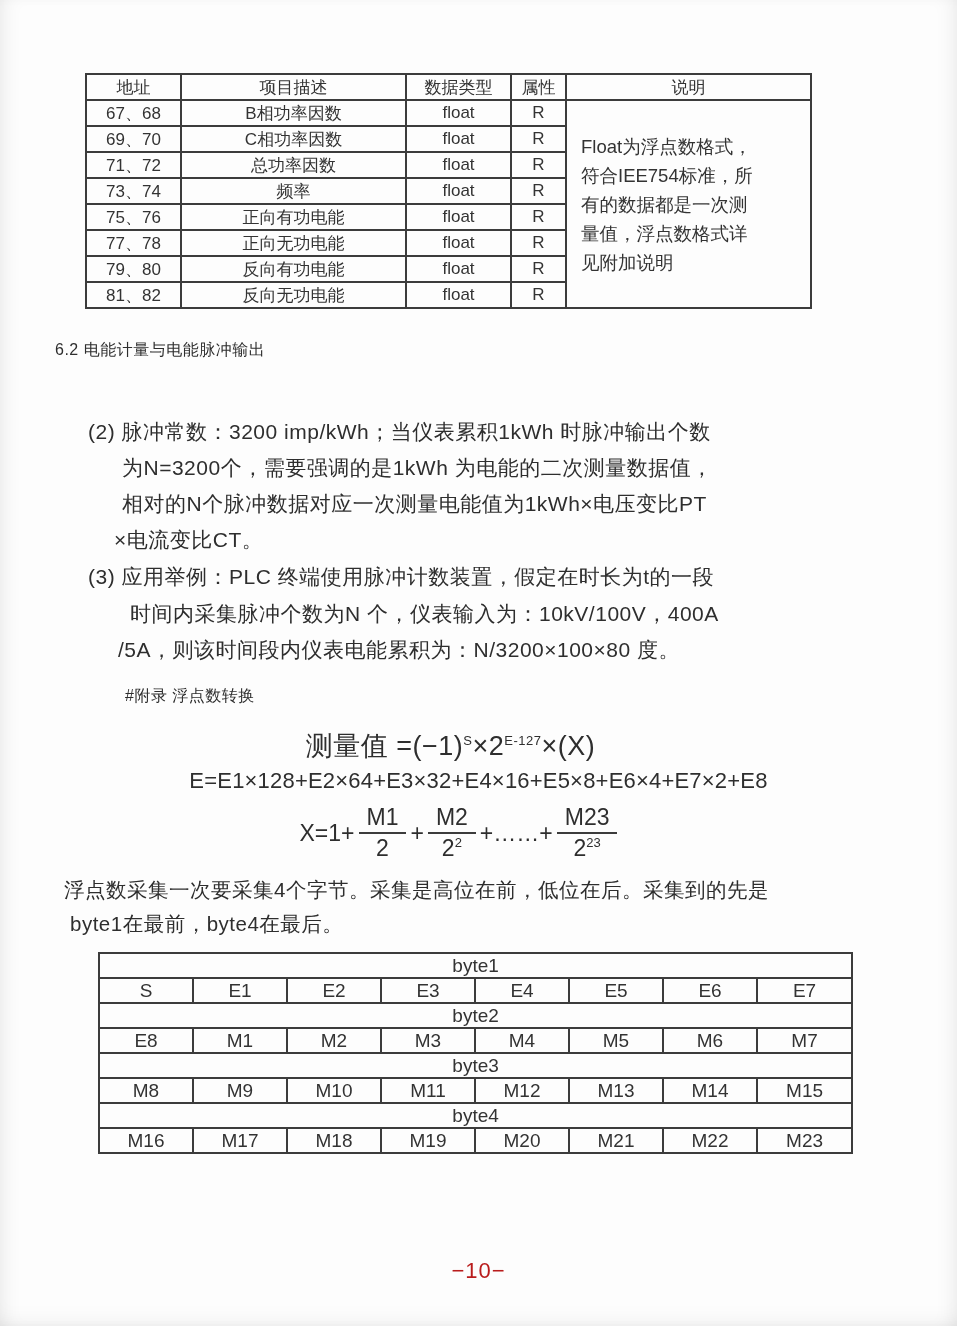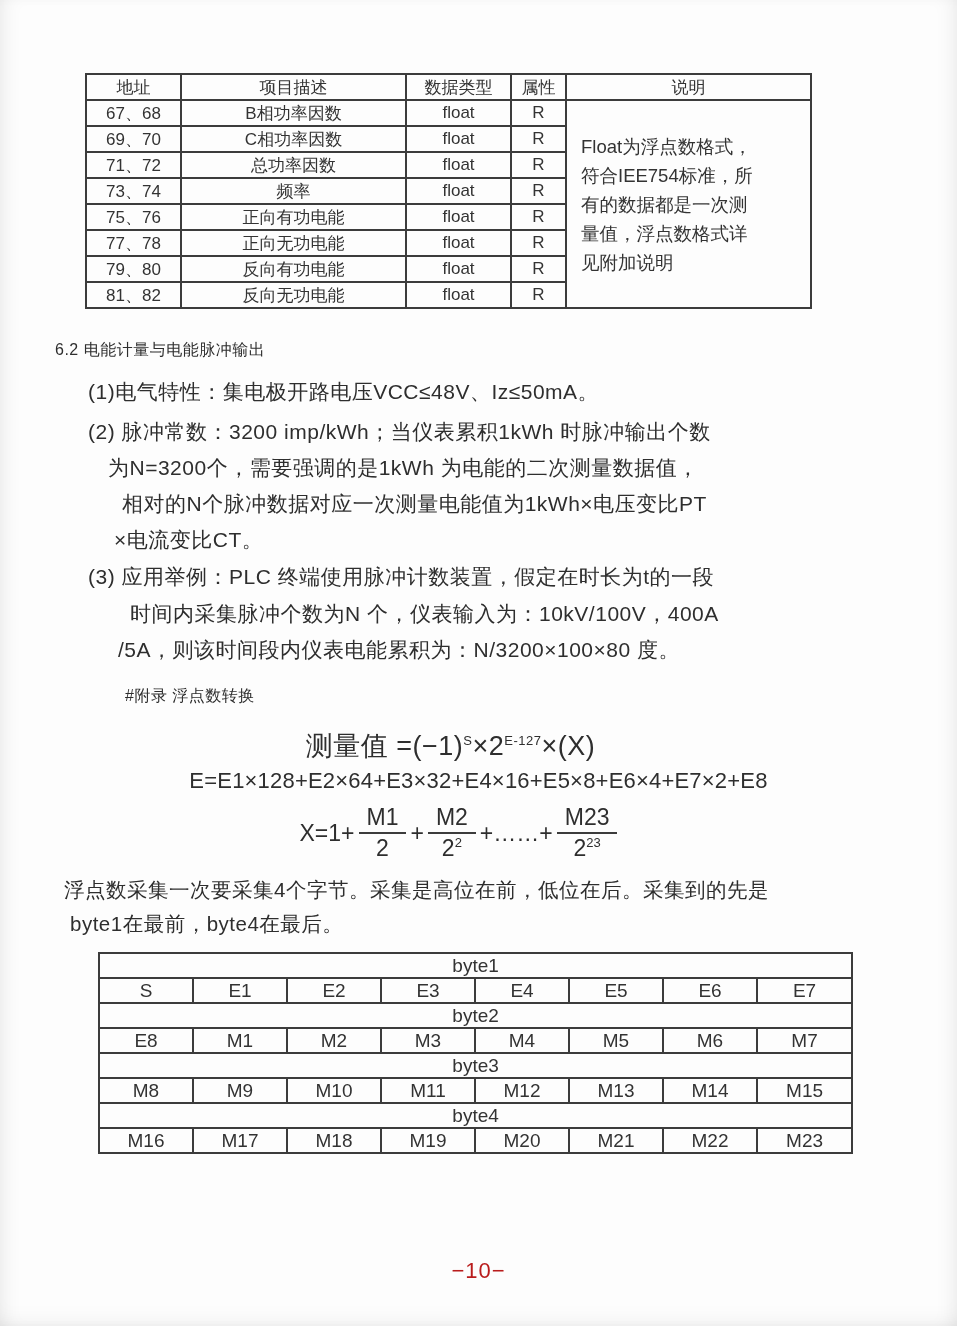--- a/index.html
+++ b/index.html
@@ -126,23 +126,22 @@
       <tr>
         <td>81、82</td>
         <td>反向无功电能</td>
         <td>float</td>
         <td>R</td>
       </tr>
     </tbody>
   </table>
 
   <div class="abs h2" style="left:55px;  top:340px;">6.2 电能计量与电能脉冲输出</div>
-  <div class="abs para" style="left:88px;  top:378px;">(1)电气特性：集电极开路电压VCC≤48V、Iz≤50mA。</div>
   <div class="abs para" style="left:88px;  top:418px;">(2) 脉冲常数：3200 imp/kWh；当仪表累积1kWh 时脉冲输出个数</div>
-  <div class="abs para" style="left:108px; top:454px;">为N=3200个，需要强调的是1kWh 为电能的二次测量数据值，</div>
+  <div class="abs para" style="left:122px; top:454px;">为N=3200个，需要强调的是1kWh 为电能的二次测量数据值，</div>
   <div class="abs para" style="left:122px; top:490px;">相对的N个脉冲数据对应一次测量电能值为1kWh×电压变比PT</div>
   <div class="abs para" style="left:114px; top:526px;">×电流变比CT。</div>
   <div class="abs para" style="left:88px;  top:563px;">(3) 应用举例：PLC 终端使用脉冲计数装置，假定在时长为t的一段</div>
   <div class="abs para" style="left:130px; top:600px;">时间内采集脉冲个数为N 个，仪表输入为：10kV/100V，400A</div>
   <div class="abs para" style="left:118px; top:636px;">/5A，则该时间段内仪表电能累积为：N/3200×100×80 度。</div>
 
   <div class="abs h2" style="left:125px; top:686px;">#附录 浮点数转换</div>
 
   <div class="abs formula-center f-measure" style="left:-28px; top:728px;">
     <span>测量值 =(−1)</span><sup>S</sup><span>×2</span><sup>E-127</sup><span>×(X)</span>

